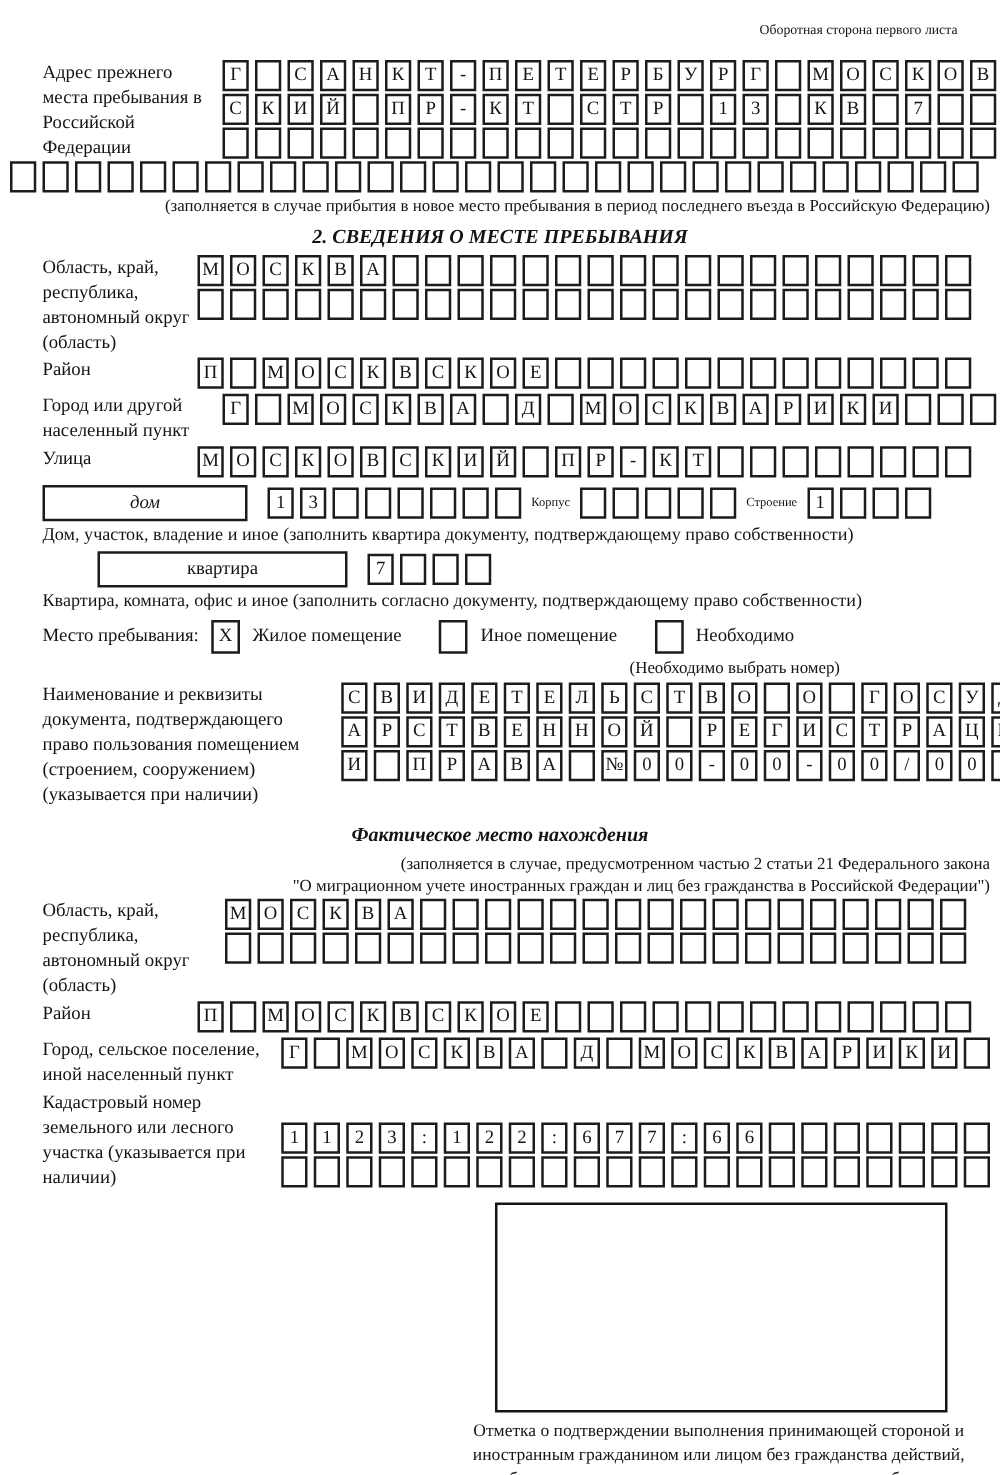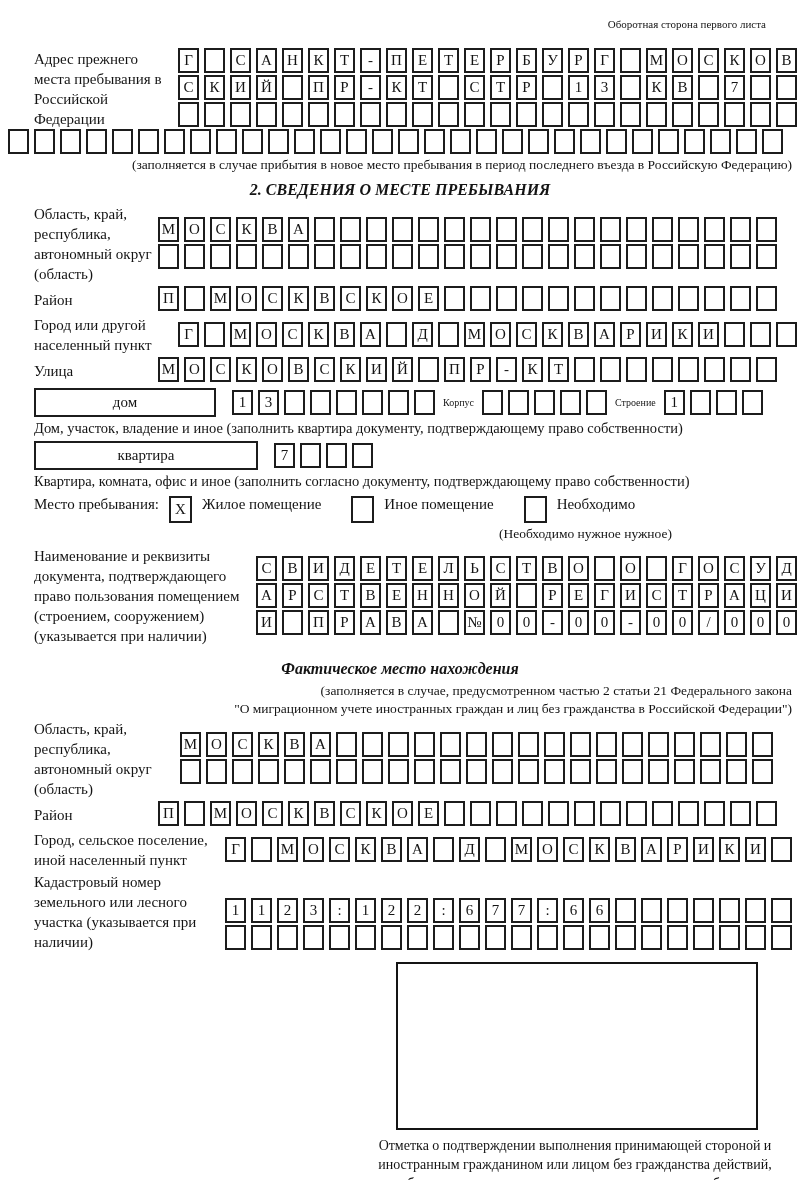--- a/index.html
+++ b/index.html
@@ -4,21 +4,21 @@
 <style>
   html,body{margin:0;padding:0;}
   body{
     width:800px;height:1180px;overflow:hidden;
     background:#ffffff;color:#141414;
     font-family:"Liberation Serif", "DejaVu Serif", serif;
   }
   .page{padding:6px 8px 0 8px;box-sizing:border-box;}
   .top-note{font-size:11px;text-align:right;padding-right:26px;margin-top:12px;}
 
-  .frow{display:flex;align-items:center;margin-top:2px;}
+  .frow{display:flex;align-items:flex-start;margin-top:2px;}
   .flabel{flex:none;font-size:15px;line-height:20px;padding-left:26px;box-sizing:border-box;}
   .w150{width:150px}.w170{width:170px}.w172{width:172px}.w217{width:217px}.w248{width:248px}
 
   .cellrow{display:flex;gap:5px;margin-bottom:2px;}
   .cell{
     flex:none;width:21px;height:25px;border:2px solid #1c1c1c;box-sizing:border-box;
     display:flex;align-items:center;justify-content:center;
     font-size:15px;line-height:1;
   }
   .fullrow{margin-left:0;}
@@ -27,21 +27,21 @@
   .note-l{font-size:14.5px;padding-left:26px;margin:3px 0 2px 0;}
   .sec-title{font-size:16px;font-weight:bold;text-align:center;margin:8px 0 5px 0;font-style:italic;}
 
   .named-box{
     flex:none;border:2px solid #1c1c1c;height:29px;box-sizing:border-box;
     display:flex;align-items:center;justify-content:center;font-size:15px;
   }
   .inline-label{flex:none;font-size:10px;line-height:29px;margin:0 8px;}
   .gap16{margin-left:16px;}
 
-  .stay-row{display:flex;padding-left:26px;font-size:15px;margin-top:6px;}
+  .stay-row{display:flex;align-items:center;padding-left:26px;font-size:15px;margin-top:6px;}
   .checkbox{
     flex:none;width:23px;height:27px;border:2px solid #1c1c1c;box-sizing:border-box;
     display:flex;align-items:center;justify-content:center;font-size:15px;margin:0 10px;
   }
   .cb-gap{margin-left:30px;}
 
   .cad-grids{padding-top:26px;}
 
   .stamp-box{width:362px;height:168px;border:2px solid #141414;box-sizing:border-box;margin:10px 0 0 388px;}
   .stamp-caption{width:430px;margin:6px 0 0 352px;text-align:center;font-size:14px;line-height:19px;}
@@ -314,21 +314,21 @@
         <span class="cell"></span>
         <span class="cell"></span>
         <span class="cell"></span>
         <span class="cell"></span>
         <span class="cell"></span>
         <span class="cell"></span>
       </div>
   </div>
 
   <div class="frow" style="padding-left:26px;align-items:center;margin-top:4px;">
-    <div class="named-box" style="width:182px;">дом</div>
+    <div class="named-box" style="width:164px;font-style:italic;">дом</div>
     <div class="cellrow gap16" style="margin-bottom:0;">
         <span class="cell">1</span>
         <span class="cell">3</span>
         <span class="cell"></span>
         <span class="cell"></span>
         <span class="cell"></span>
         <span class="cell"></span>
         <span class="cell"></span>
         <span class="cell"></span>
       </div>
@@ -344,42 +344,42 @@
     <div class="cellrow" style="margin-bottom:0;">
         <span class="cell">1</span>
         <span class="cell"></span>
         <span class="cell"></span>
         <span class="cell"></span>
       </div>
   </div>
   <div class="note-l">Дом, участок, владение и иное (заполнить квартира документу, подтверждающему право собственности)</div>
 
   <div class="frow" style="padding-left:26px;align-items:center;margin-top:4px;">
-    <div class="named-box" style="width:224px;">квартира</div>
+    <div class="named-box" style="width:200px;margin-left:44px;">квартира</div>
     <div class="cellrow gap16" style="margin-bottom:0;">
         <span class="cell">7</span>
         <span class="cell"></span>
         <span class="cell"></span>
         <span class="cell"></span>
       </div>
   </div>
   <div class="note-l">Квартира, комната, офис и иное (заполнить согласно документу, подтверждающему право собственности)</div>
 
   <div class="stay-row">
     <span>Место пребывания:</span>
     <span class="checkbox">X</span>
     <span>Жилое помещение</span>
     <span class="checkbox cb-gap"></span>
     <span>Иное помещение</span>
     <span class="checkbox cb-gap"></span>
     <span>Необходимо</span>
   </div>
-  <div class="note-c" style="margin-right:120px;">(Необходимо нужное нужное)</div>
-
-  <div class="frow" style="margin-top:4px;">
+  <div class="note-c" style="margin-right:120px;">(Необходимо выбрать номер)</div>
+
+  <div class="frow" style="margin-top:4px;gap:17px;">
     <div class="flabel w248">Наименование и реквизиты документа, подтверждающего право пользования помещением (строением, сооружением) (указывается при наличии)</div>
     <div>
       <div class="cellrow">
           <span class="cell">С</span>
           <span class="cell">В</span>
           <span class="cell">И</span>
           <span class="cell">Д</span>
           <span class="cell">Е</span>
           <span class="cell">Т</span>
           <span class="cell">Е</span>

